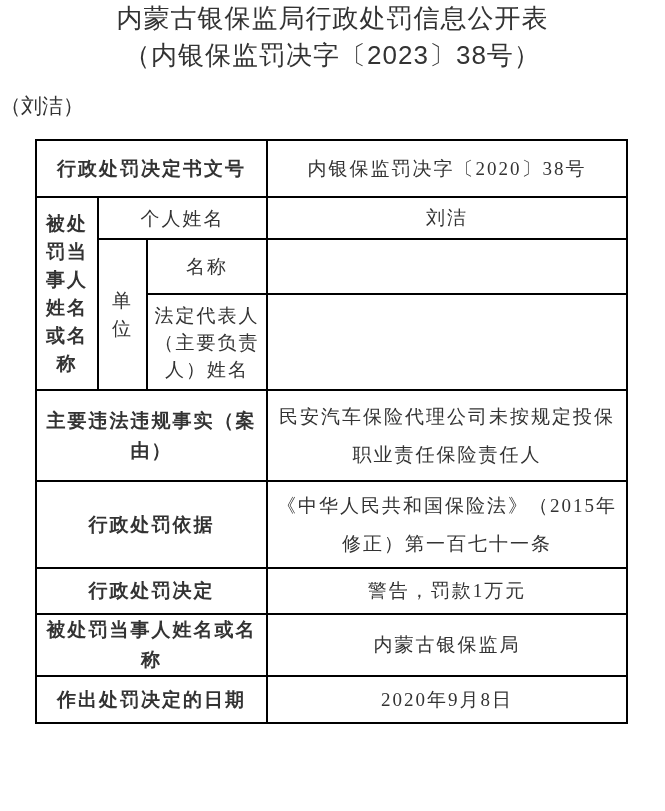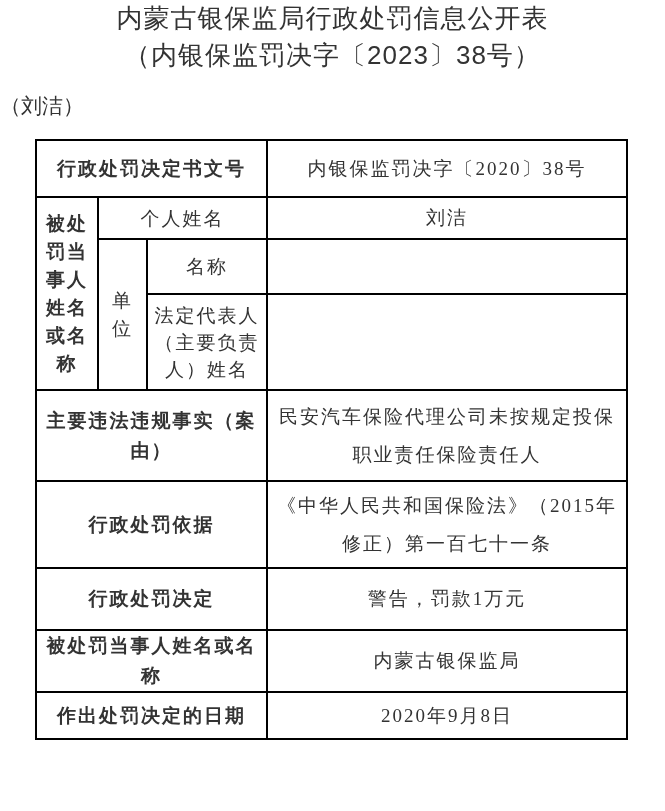--- a/index.html
+++ b/index.html
@@ -128,21 +128,21 @@
       <td class="val"></td>
     </tr>
     <tr style="height:91px">
       <td class="lbl" colspan="3">主要违法违规事实（案由）</td>
       <td class="val val-left">民安汽车保险代理公司未按规定投保职业责任保险责任人</td>
     </tr>
     <tr style="height:87px">
       <td class="lbl" colspan="3">行政处罚依据</td>
       <td class="val">《中华人民共和国保险法》（2015年修正）第一百七十一条</td>
     </tr>
-    <tr style="height:62px">
+    <tr style="height:46px">
       <td class="lbl" colspan="3">行政处罚决定</td>
       <td class="val">警告，罚款1万元</td>
     </tr>
     <tr style="height:57px">
       <td class="lbl" colspan="3">被处罚当事人姓名或名称</td>
       <td class="val">内蒙古银保监局</td>
     </tr>
     <tr style="height:47px">
       <td class="lbl" colspan="3">作出处罚决定的日期</td>
       <td class="val">2020年9月8日</td>

